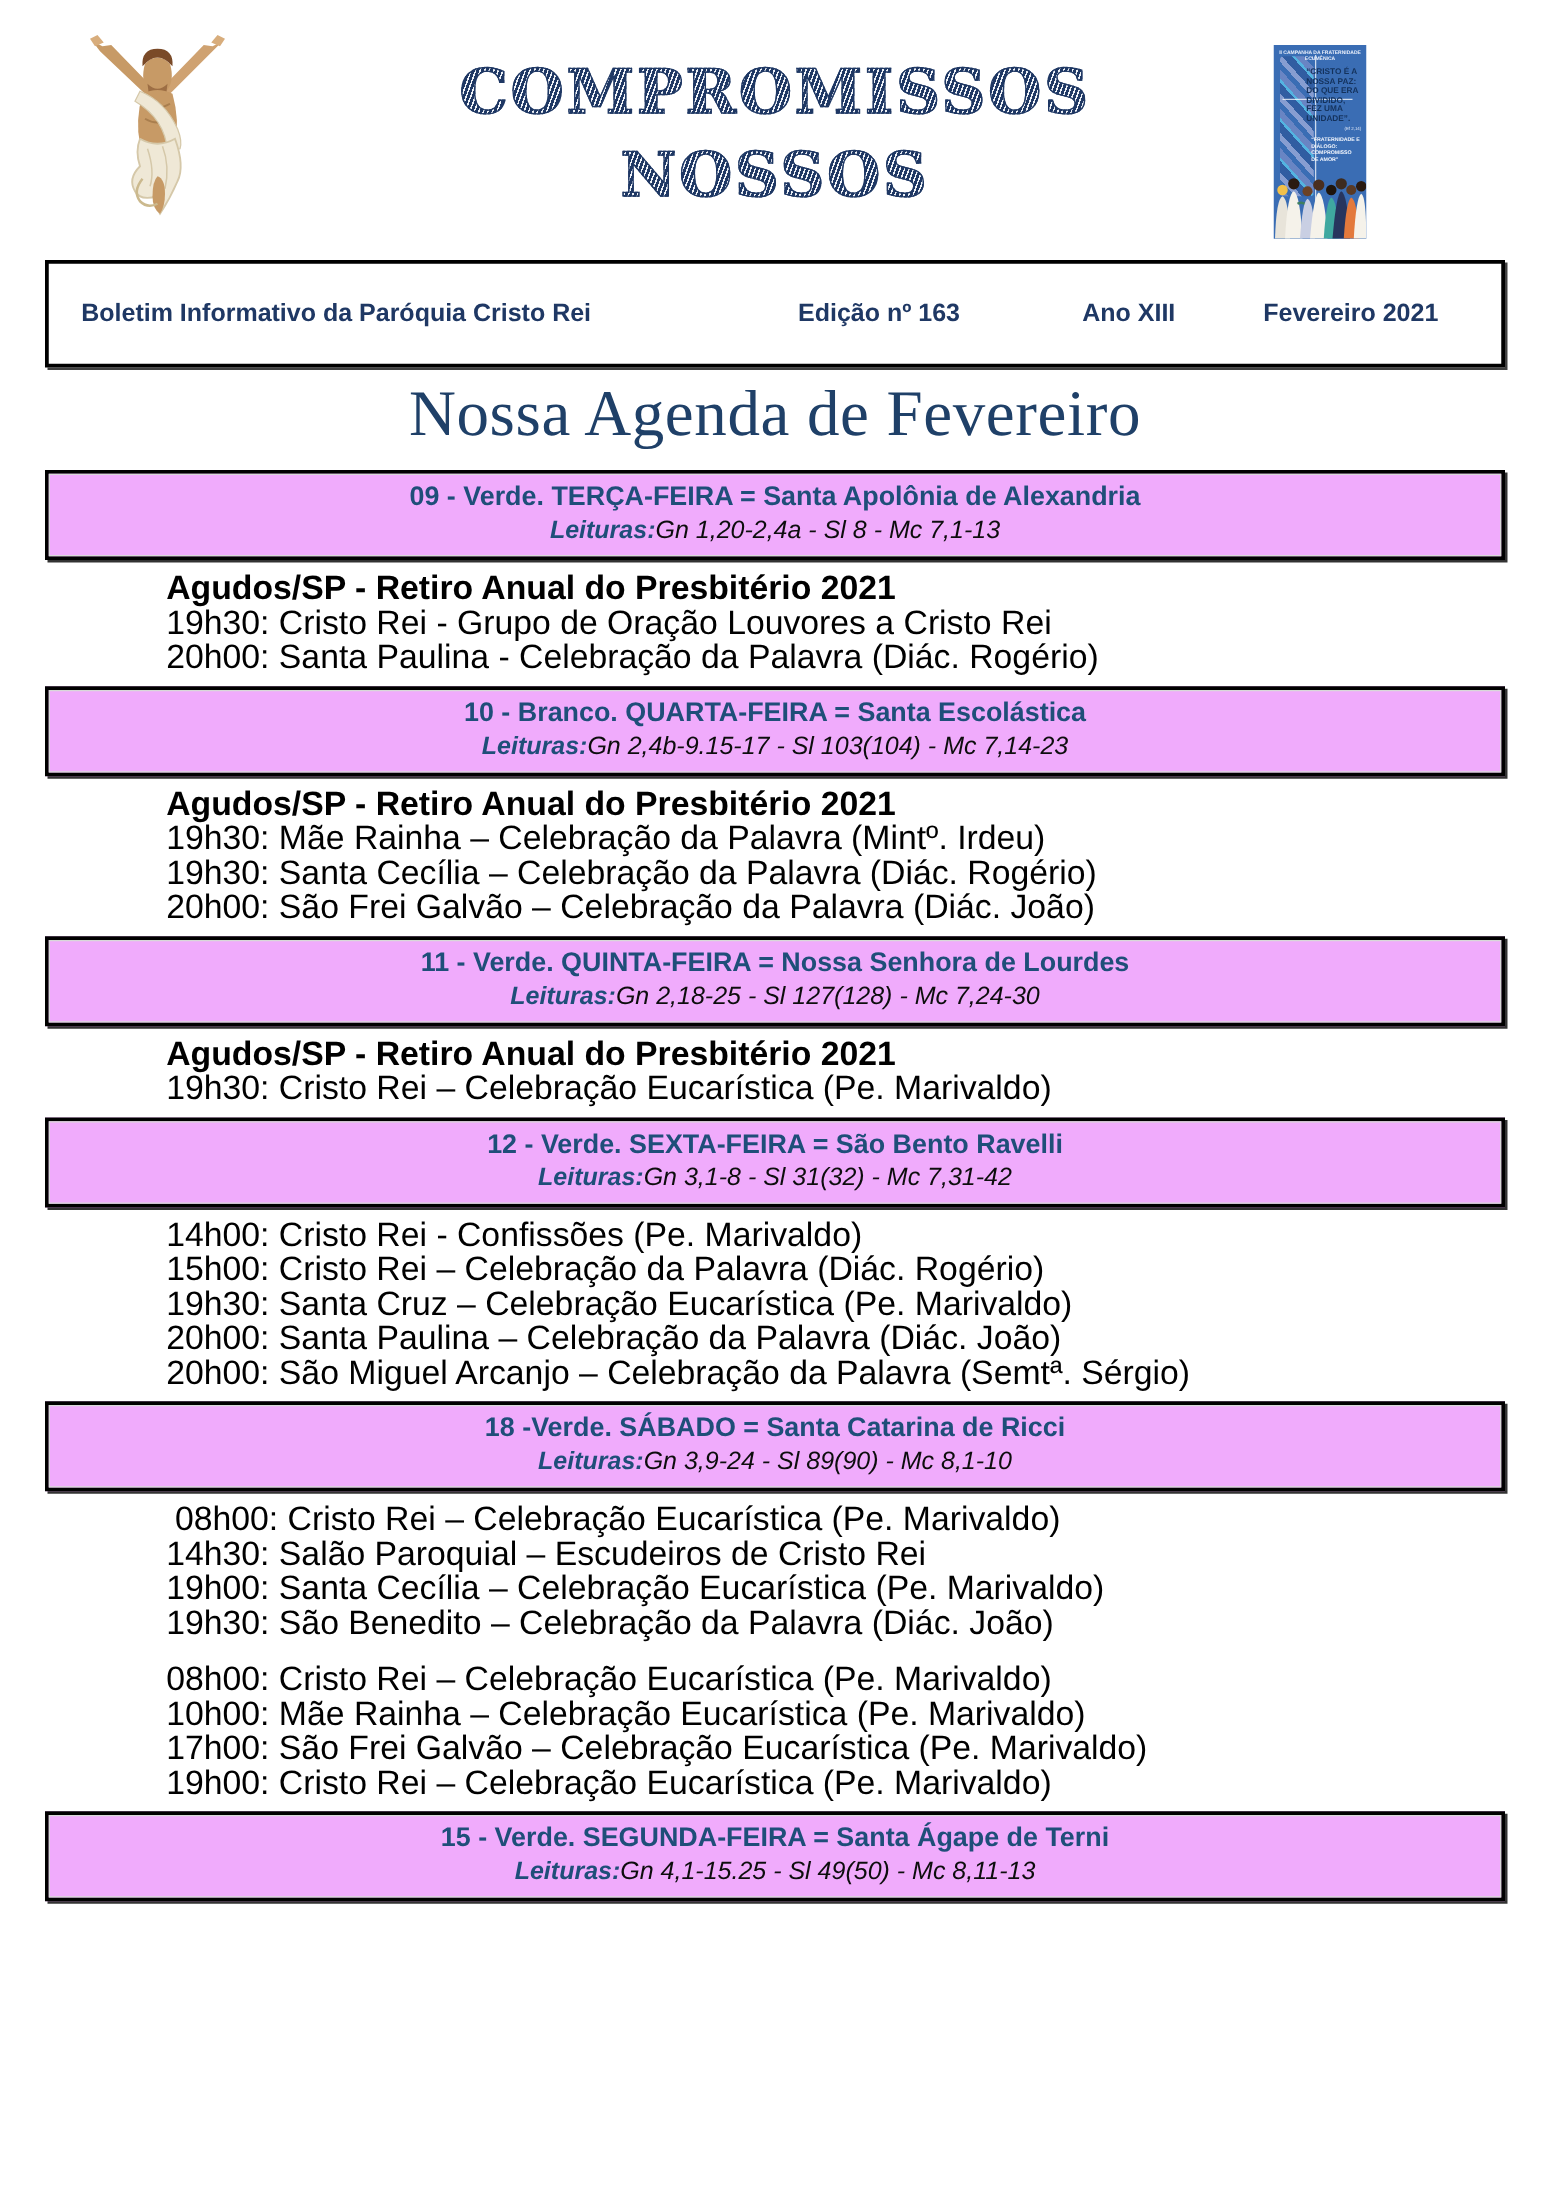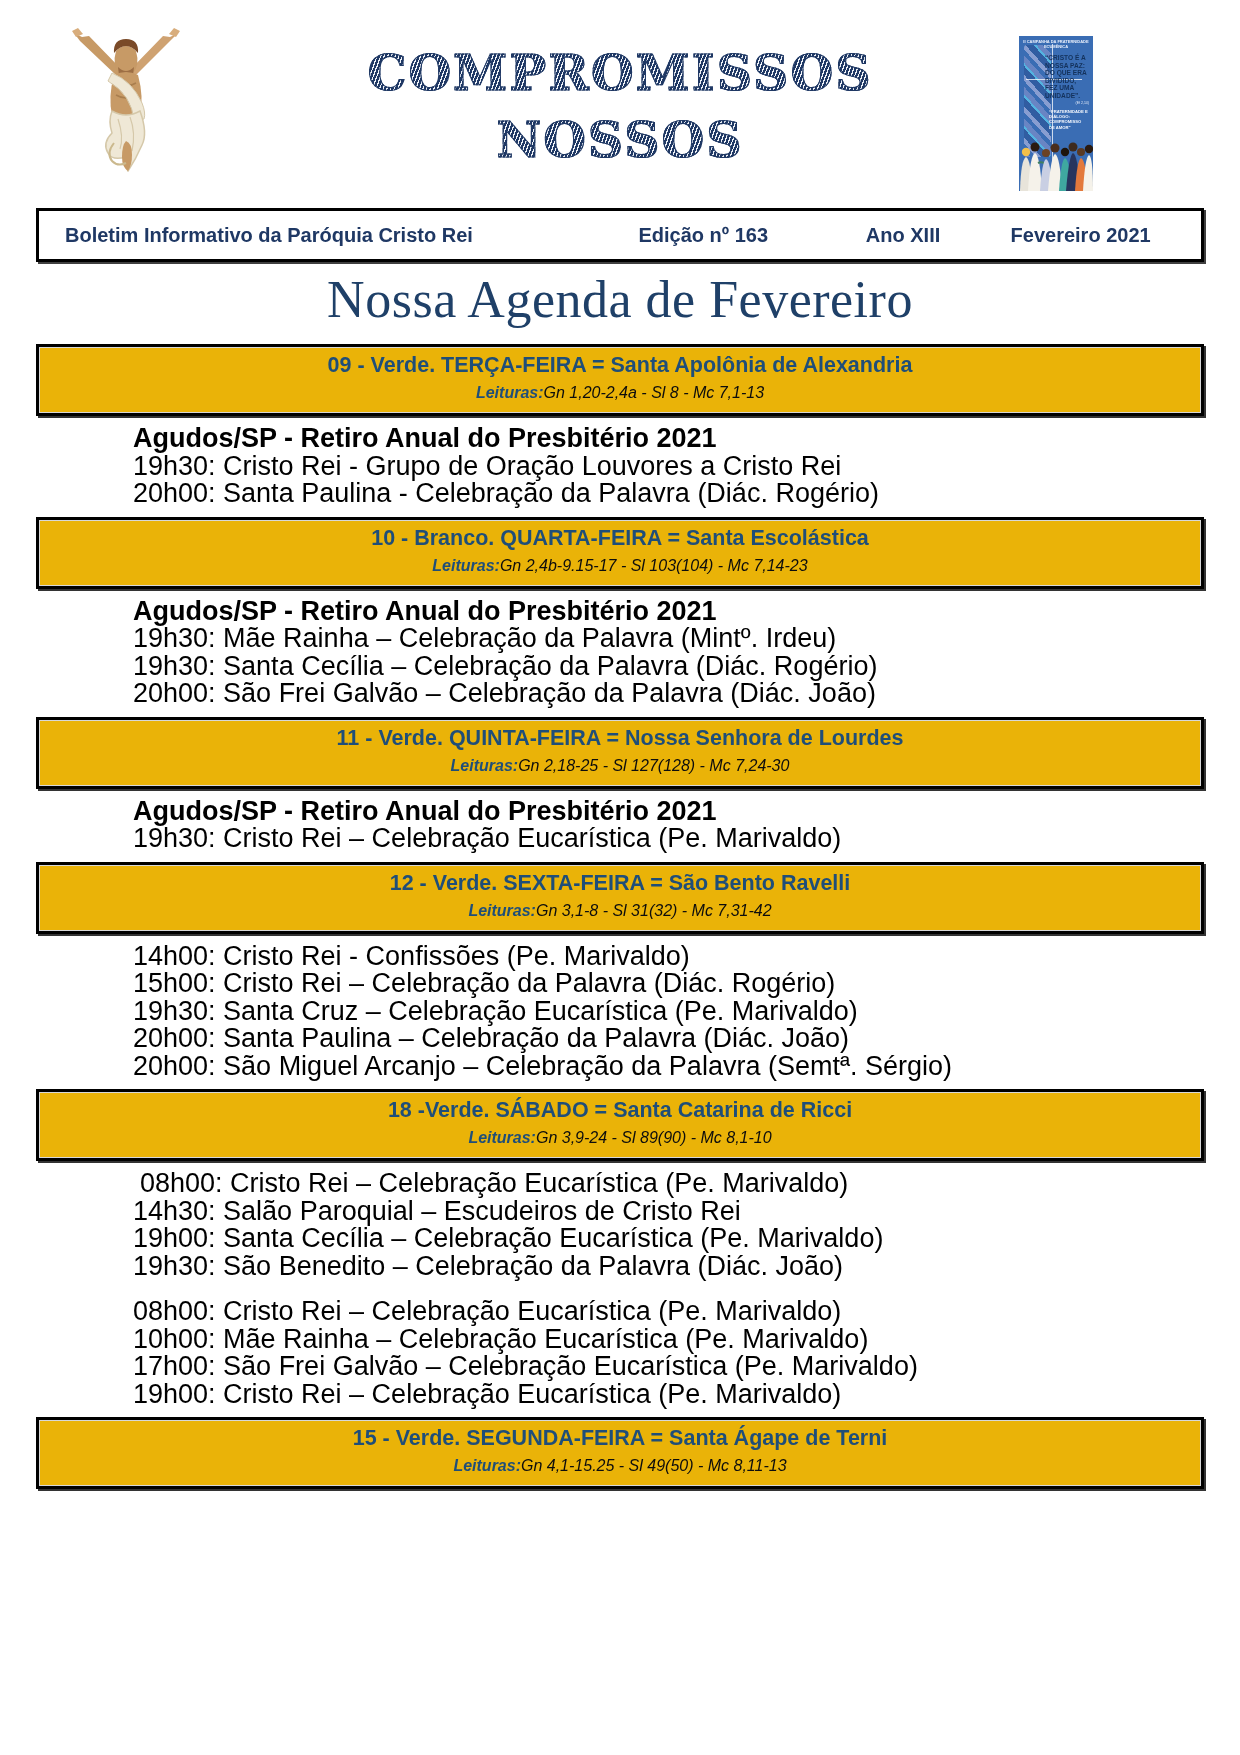--- a/index.html
+++ b/index.html
@@ -37,41 +37,41 @@
   .poster-campaign{position:relative;margin-top:3px;font-size:4px;line-height:5px;color:#e8eefb;font-weight:bold;}
   .poster-quote{position:relative;margin:5px 2px 0 26px;font-size:6.6px;line-height:7.6px;font-weight:bold;
     color:#14325c;white-space:pre-line;text-align:left;}
   .poster-ref{position:relative;margin:1px 4px 0 0;font-size:3.5px;color:#dfe8f7;text-align:right;}
   .poster-slogan{position:relative;margin:4px 2px 0 30px;font-size:4.2px;line-height:5.4px;color:#f2f6fd;
     font-weight:bold;white-space:pre-line;text-align:left;}
   .poster-people{position:absolute;left:0;bottom:0;width:74px;height:52px;}
   
   .info-bar{
     margin:10px 36px 0 36px;border:3px solid #000;box-shadow:2px 2px 0 rgba(0,0,0,.75);
-    display:flex;align-items:center;height:48px;padding:0 26px;background:#fff;
+    display:flex;align-items:center;height:48px;padding:16px 26px;background:#fff;
     color:#1f3864;font-weight:bold;font-size:20px;
   }
   .info-cell-1{width:47%;text-align:left;}
   .info-cell-2{width:21%;text-align:center;}
   .info-cell-3{width:15%;text-align:center;}
   .info-cell-4{width:17%;text-align:center;}
   
   .agenda-title{
     margin-top:10px;text-align:center;font-family:"Liberation Serif", serif;font-weight:normal;
     font-size:52px;line-height:56px;color:#1f4068;letter-spacing:.5px;
   }
   
   .sections{margin:16px 36px 0 36px;}
   .day-box{
     position:relative;border:3px solid #000;box-shadow:2px 2px 0 rgba(0,0,0,.8);
-    background:#eab308;text-align:center;padding:6px 8px 8px 8px;
+    background:#f0abfc;text-align:center;padding:6px 8px 8px 8px;
   }
   .day-box::after{content:"";position:absolute;inset:0;border:1px solid #d8d8d8;pointer-events:none;}
   .day-title{color:#1f4e79;font-weight:bold;font-size:21.5px;line-height:25px;}
-  .day-readings{font-size:16px;line-height:25px;margin-top:2px;font-style:italic;color:#0d0d0d;}
+  .day-readings{font-size:20px;line-height:25px;margin-top:2px;font-style:italic;color:#0d0d0d;}
   .leituras{color:#1f4e79;font-weight:bold;font-style:italic;}
   .events{padding:9px 0 9px 97px;font-size:27px;line-height:27.5px;}
   .event-line.bold{font-weight:bold;}
   .event-line.indent{padding-left:7px;}
 </style>
 </head>
 <body>
 
 <div class="header">
 

